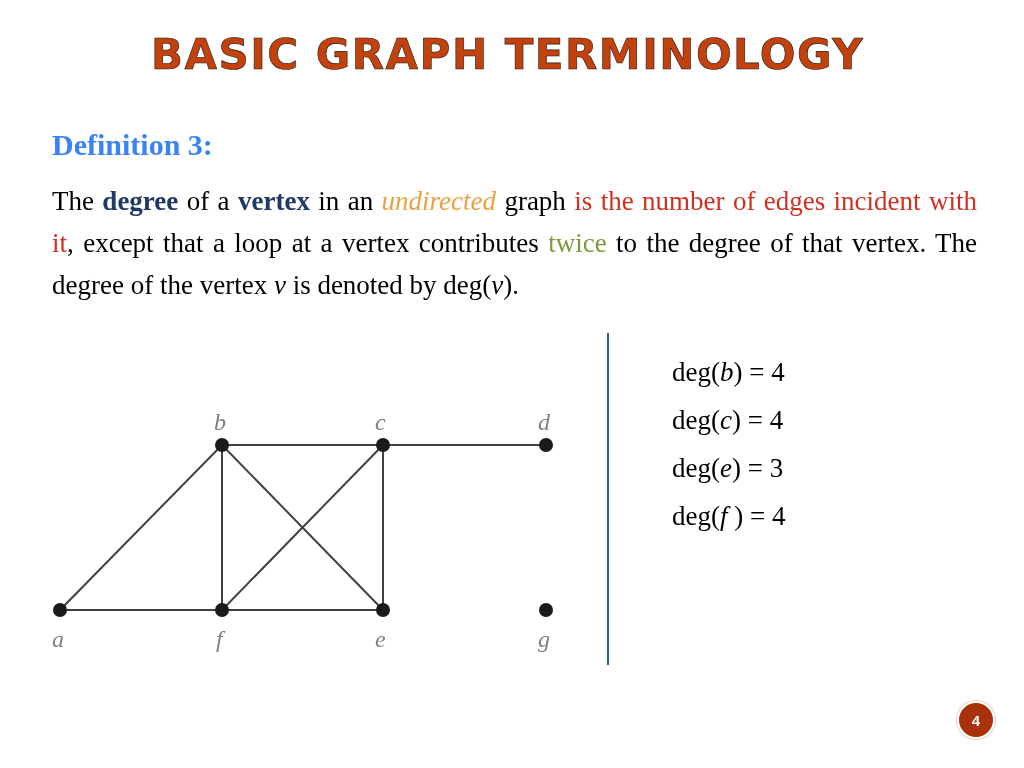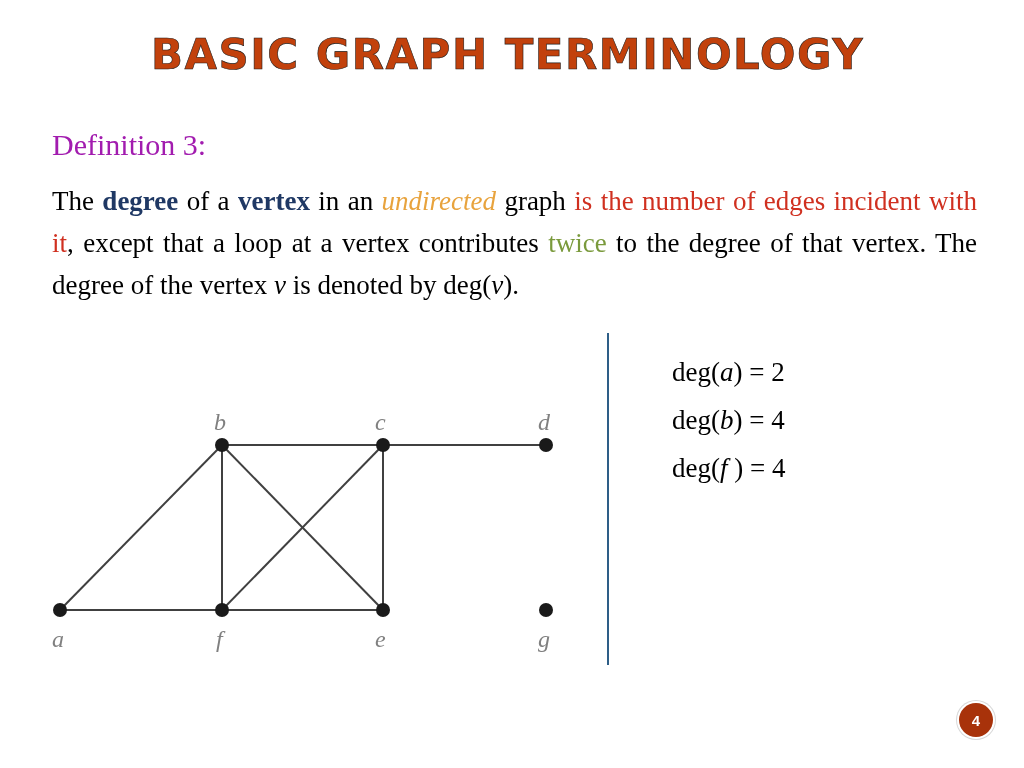--- a/index.html
+++ b/index.html
@@ -30,23 +30,23 @@
     text-transform: uppercase;
     -webkit-text-stroke: 0.6px #1a1a1a;
   }
 
   
   .def-heading {
     position: absolute;
     left: 52px;
     top: 128px;
     font-family: "Liberation Serif", serif;
-    font-weight: normal;
+    font-weight: bold;
     font-size: 30px;
-    color: #a21caf;
+    color: #3b82f6;
   }
 
   
   .def-body {
     position: absolute;
     left: 52px;
     top: 180px;
     width: 925px;
     font-size: 27px;
     line-height: 42px;
@@ -156,18 +156,19 @@
         <text x="345" y="252" class="vlabel" fill="#808080">e</text>
         <text x="186" y="252" class="vlabel" fill="#808080">f</text>
         <text x="508" y="252" class="vlabel" fill="#808080">g</text>
       </g>
   </svg>
 </div>
 
 <div class="divider"></div>
 
 <div class="deg-list">
-    <div class="row"><span>deg(</span><i>a</i><span>) = 2</span></div>
     <div class="row"><span>deg(</span><i>b</i><span>) = 4</span></div>
+    <div class="row"><span>deg(</span><i>c</i><span>) = 4</span></div>
+    <div class="row"><span>deg(</span><i>e</i><span>) = 3</span></div>
     <div class="row"><span>deg(</span><i>f </i><span>) = 4</span></div>
   </div>
 
 <div class="page-badge">4</div>
 
 </body></html>

